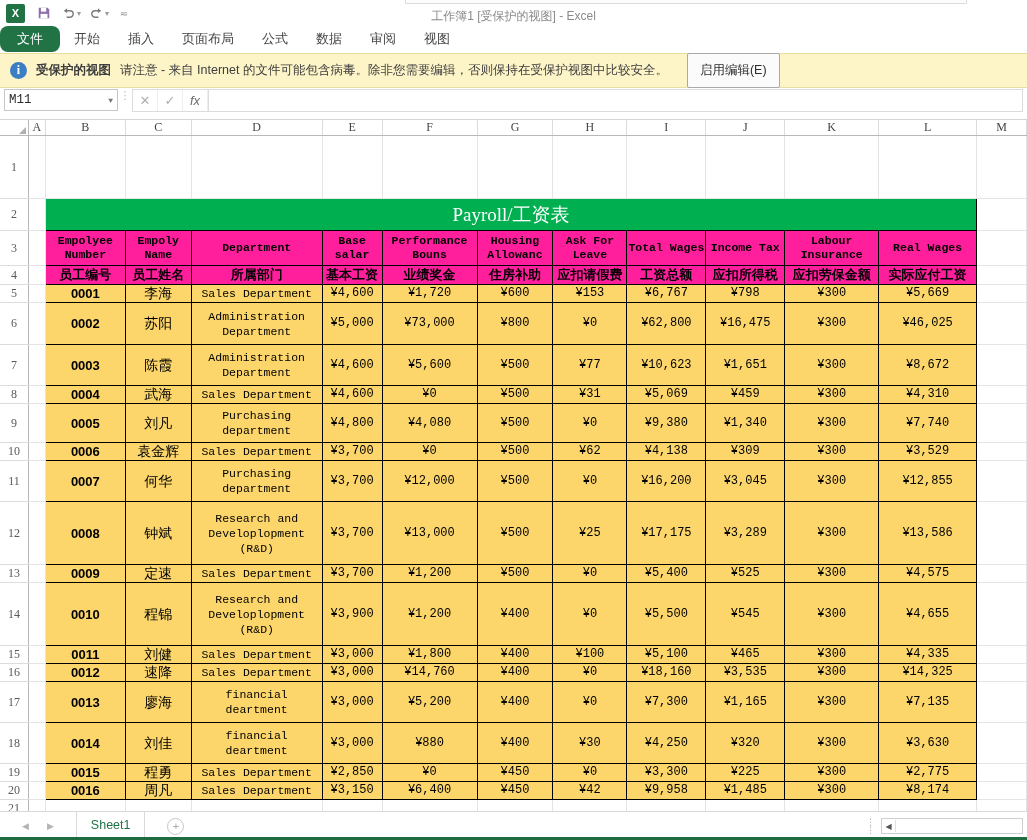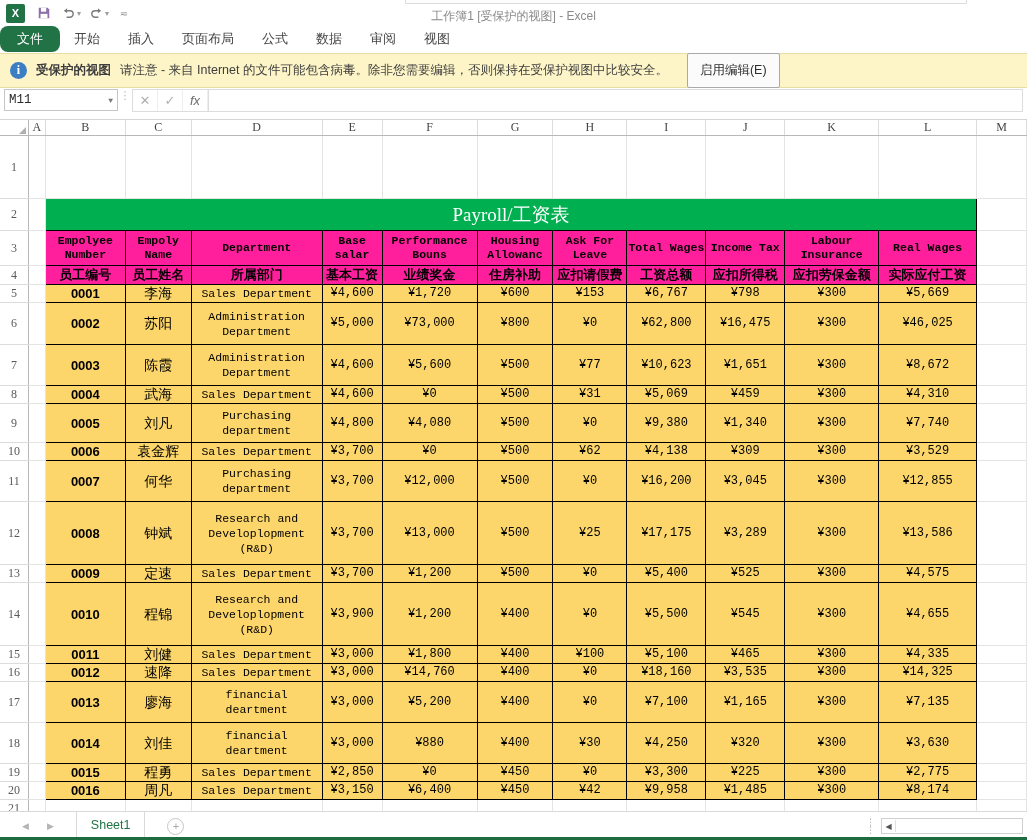--- a/index.html
+++ b/index.html
@@ -439,21 +439,21 @@
         <tr>
           <td class="rowhdr" style="height:40px">17</td>
           <td class="gcell"></td>
           <td class="dcell id">0013</td>
           <td class="dcell name">廖海</td>
           <td class="dcell dept">financial deartment</td>
           <td class="dcell">¥3,000</td>
           <td class="dcell">¥5,200</td>
           <td class="dcell">¥400</td>
           <td class="dcell">¥0</td>
-          <td class="dcell">¥7,100</td>
+          <td class="dcell">¥7,300</td>
           <td class="dcell">¥1,165</td>
           <td class="dcell">¥300</td>
           <td class="dcell">¥7,135</td>
           <td class="gcell"></td>
         </tr>
         <tr>
           <td class="rowhdr" style="height:40px">18</td>
           <td class="gcell"></td>
           <td class="dcell id">0014</td>
           <td class="dcell name">刘佳</td>

